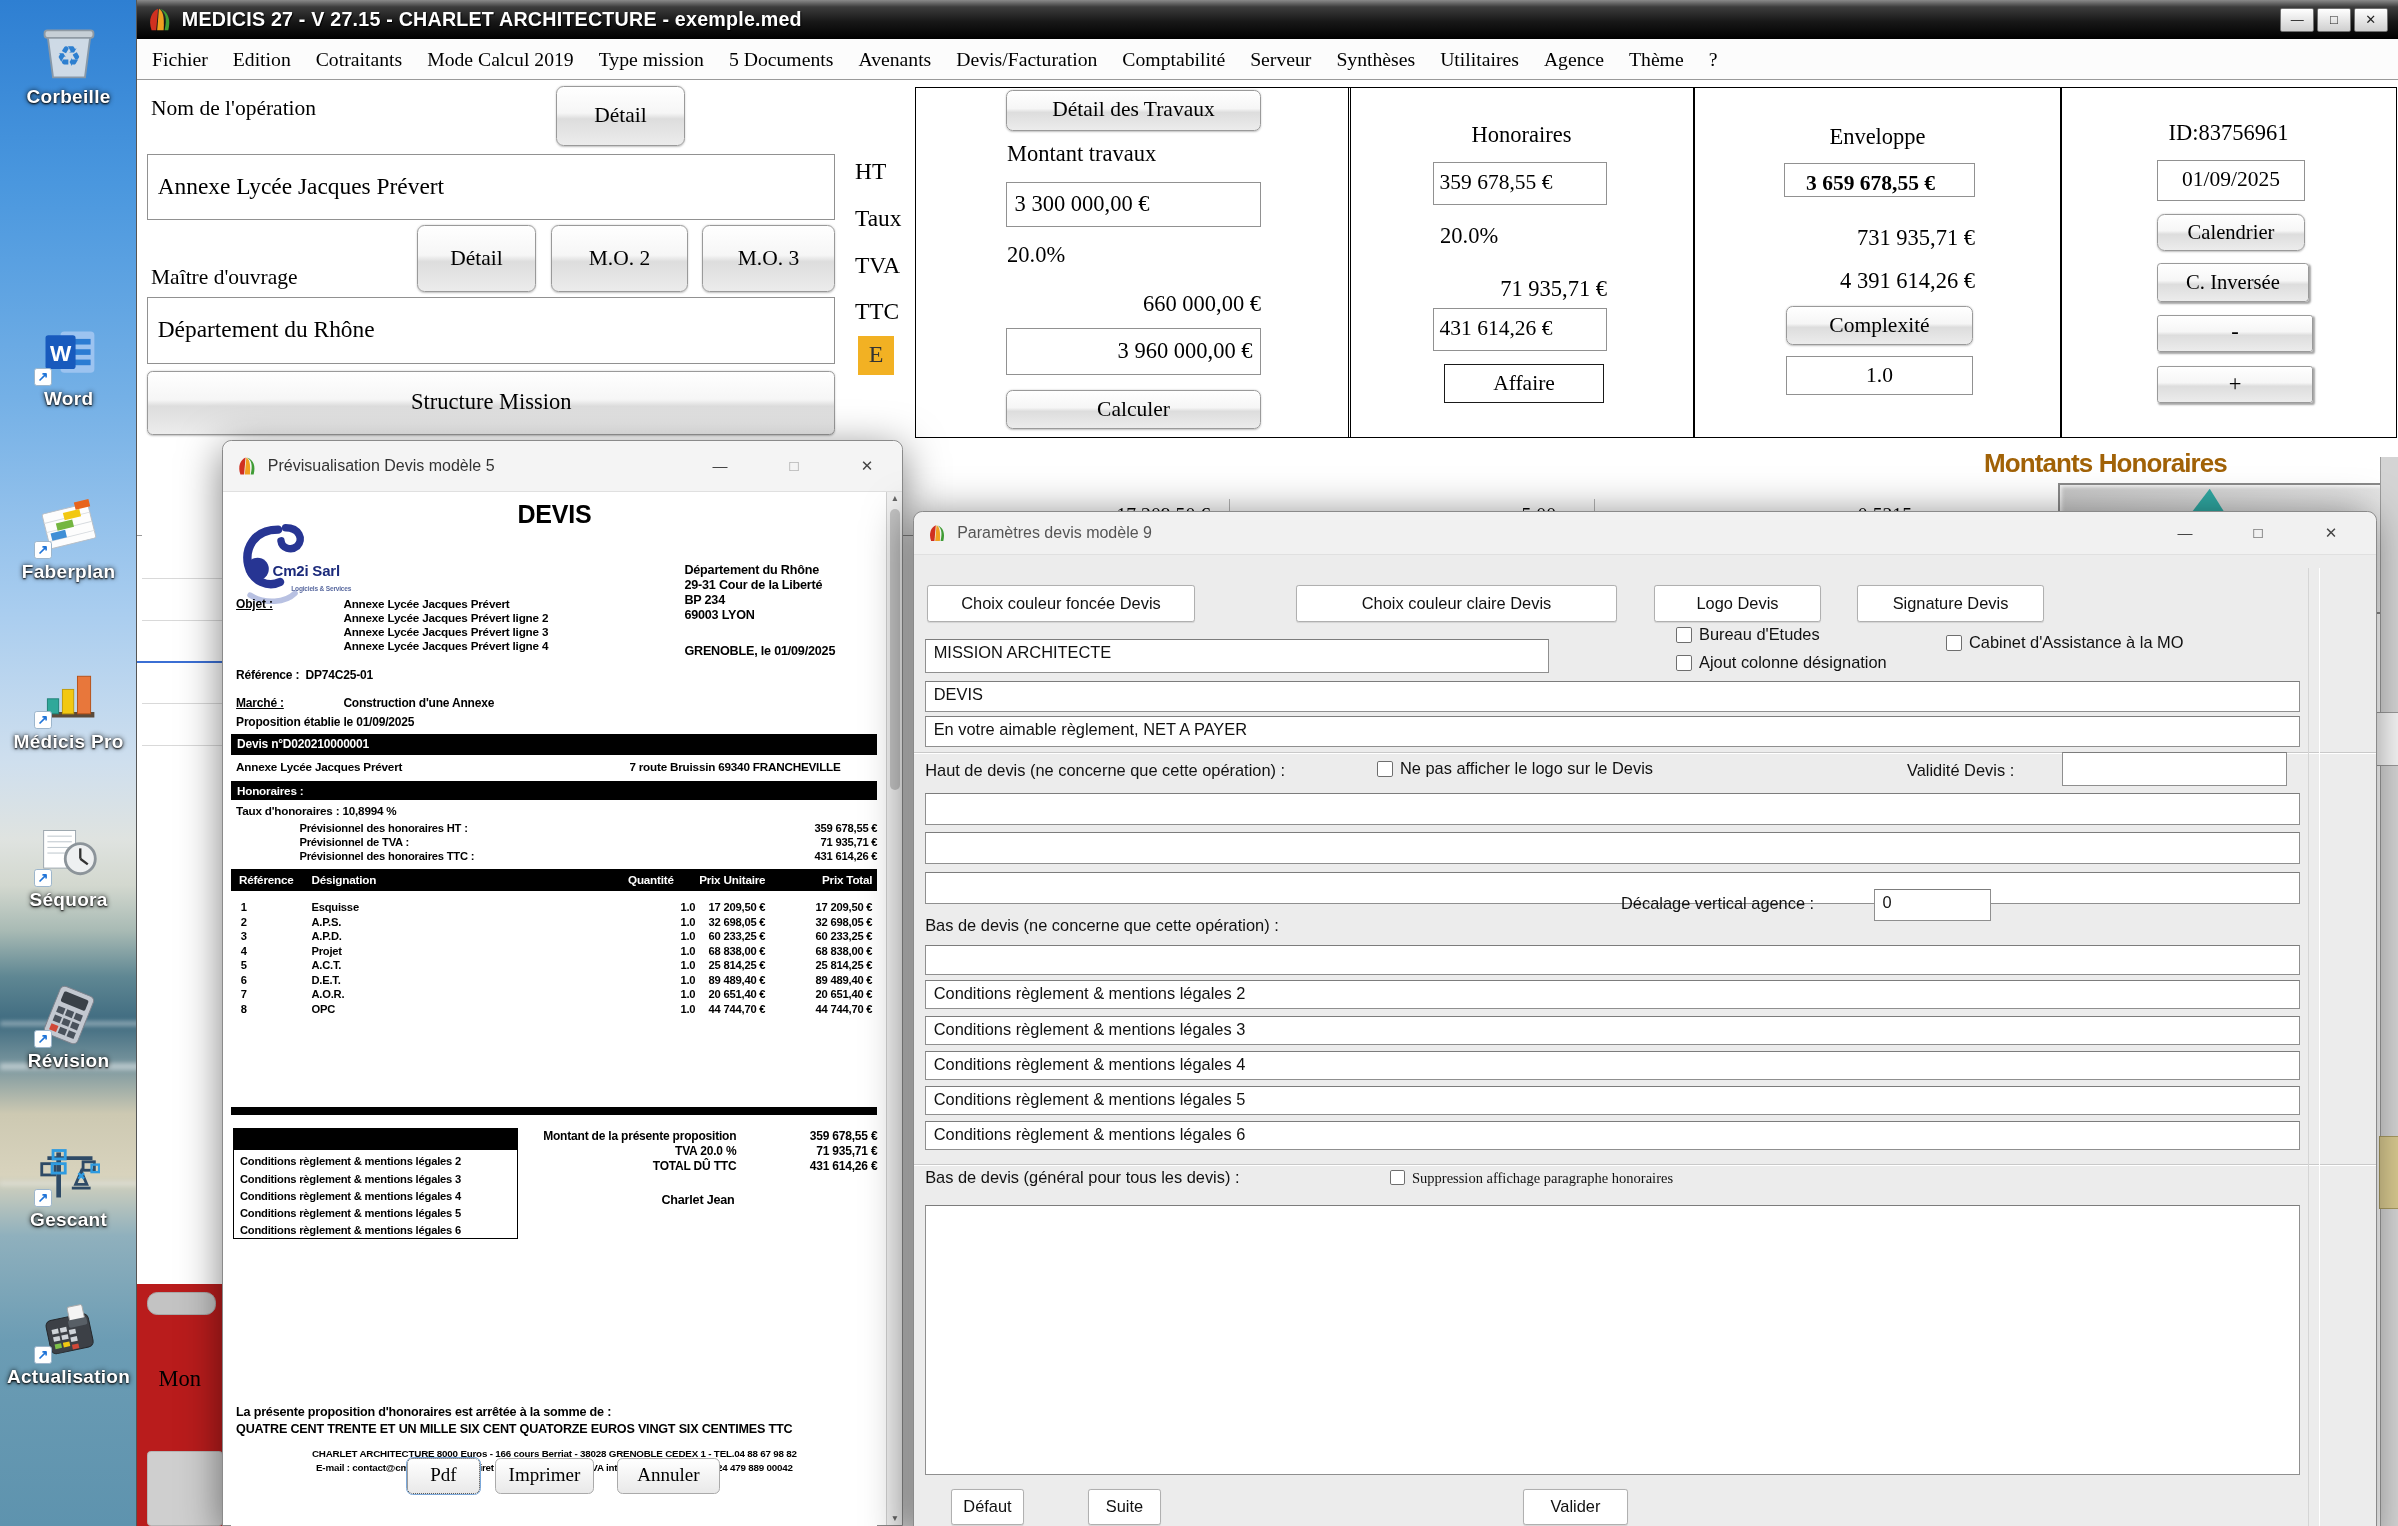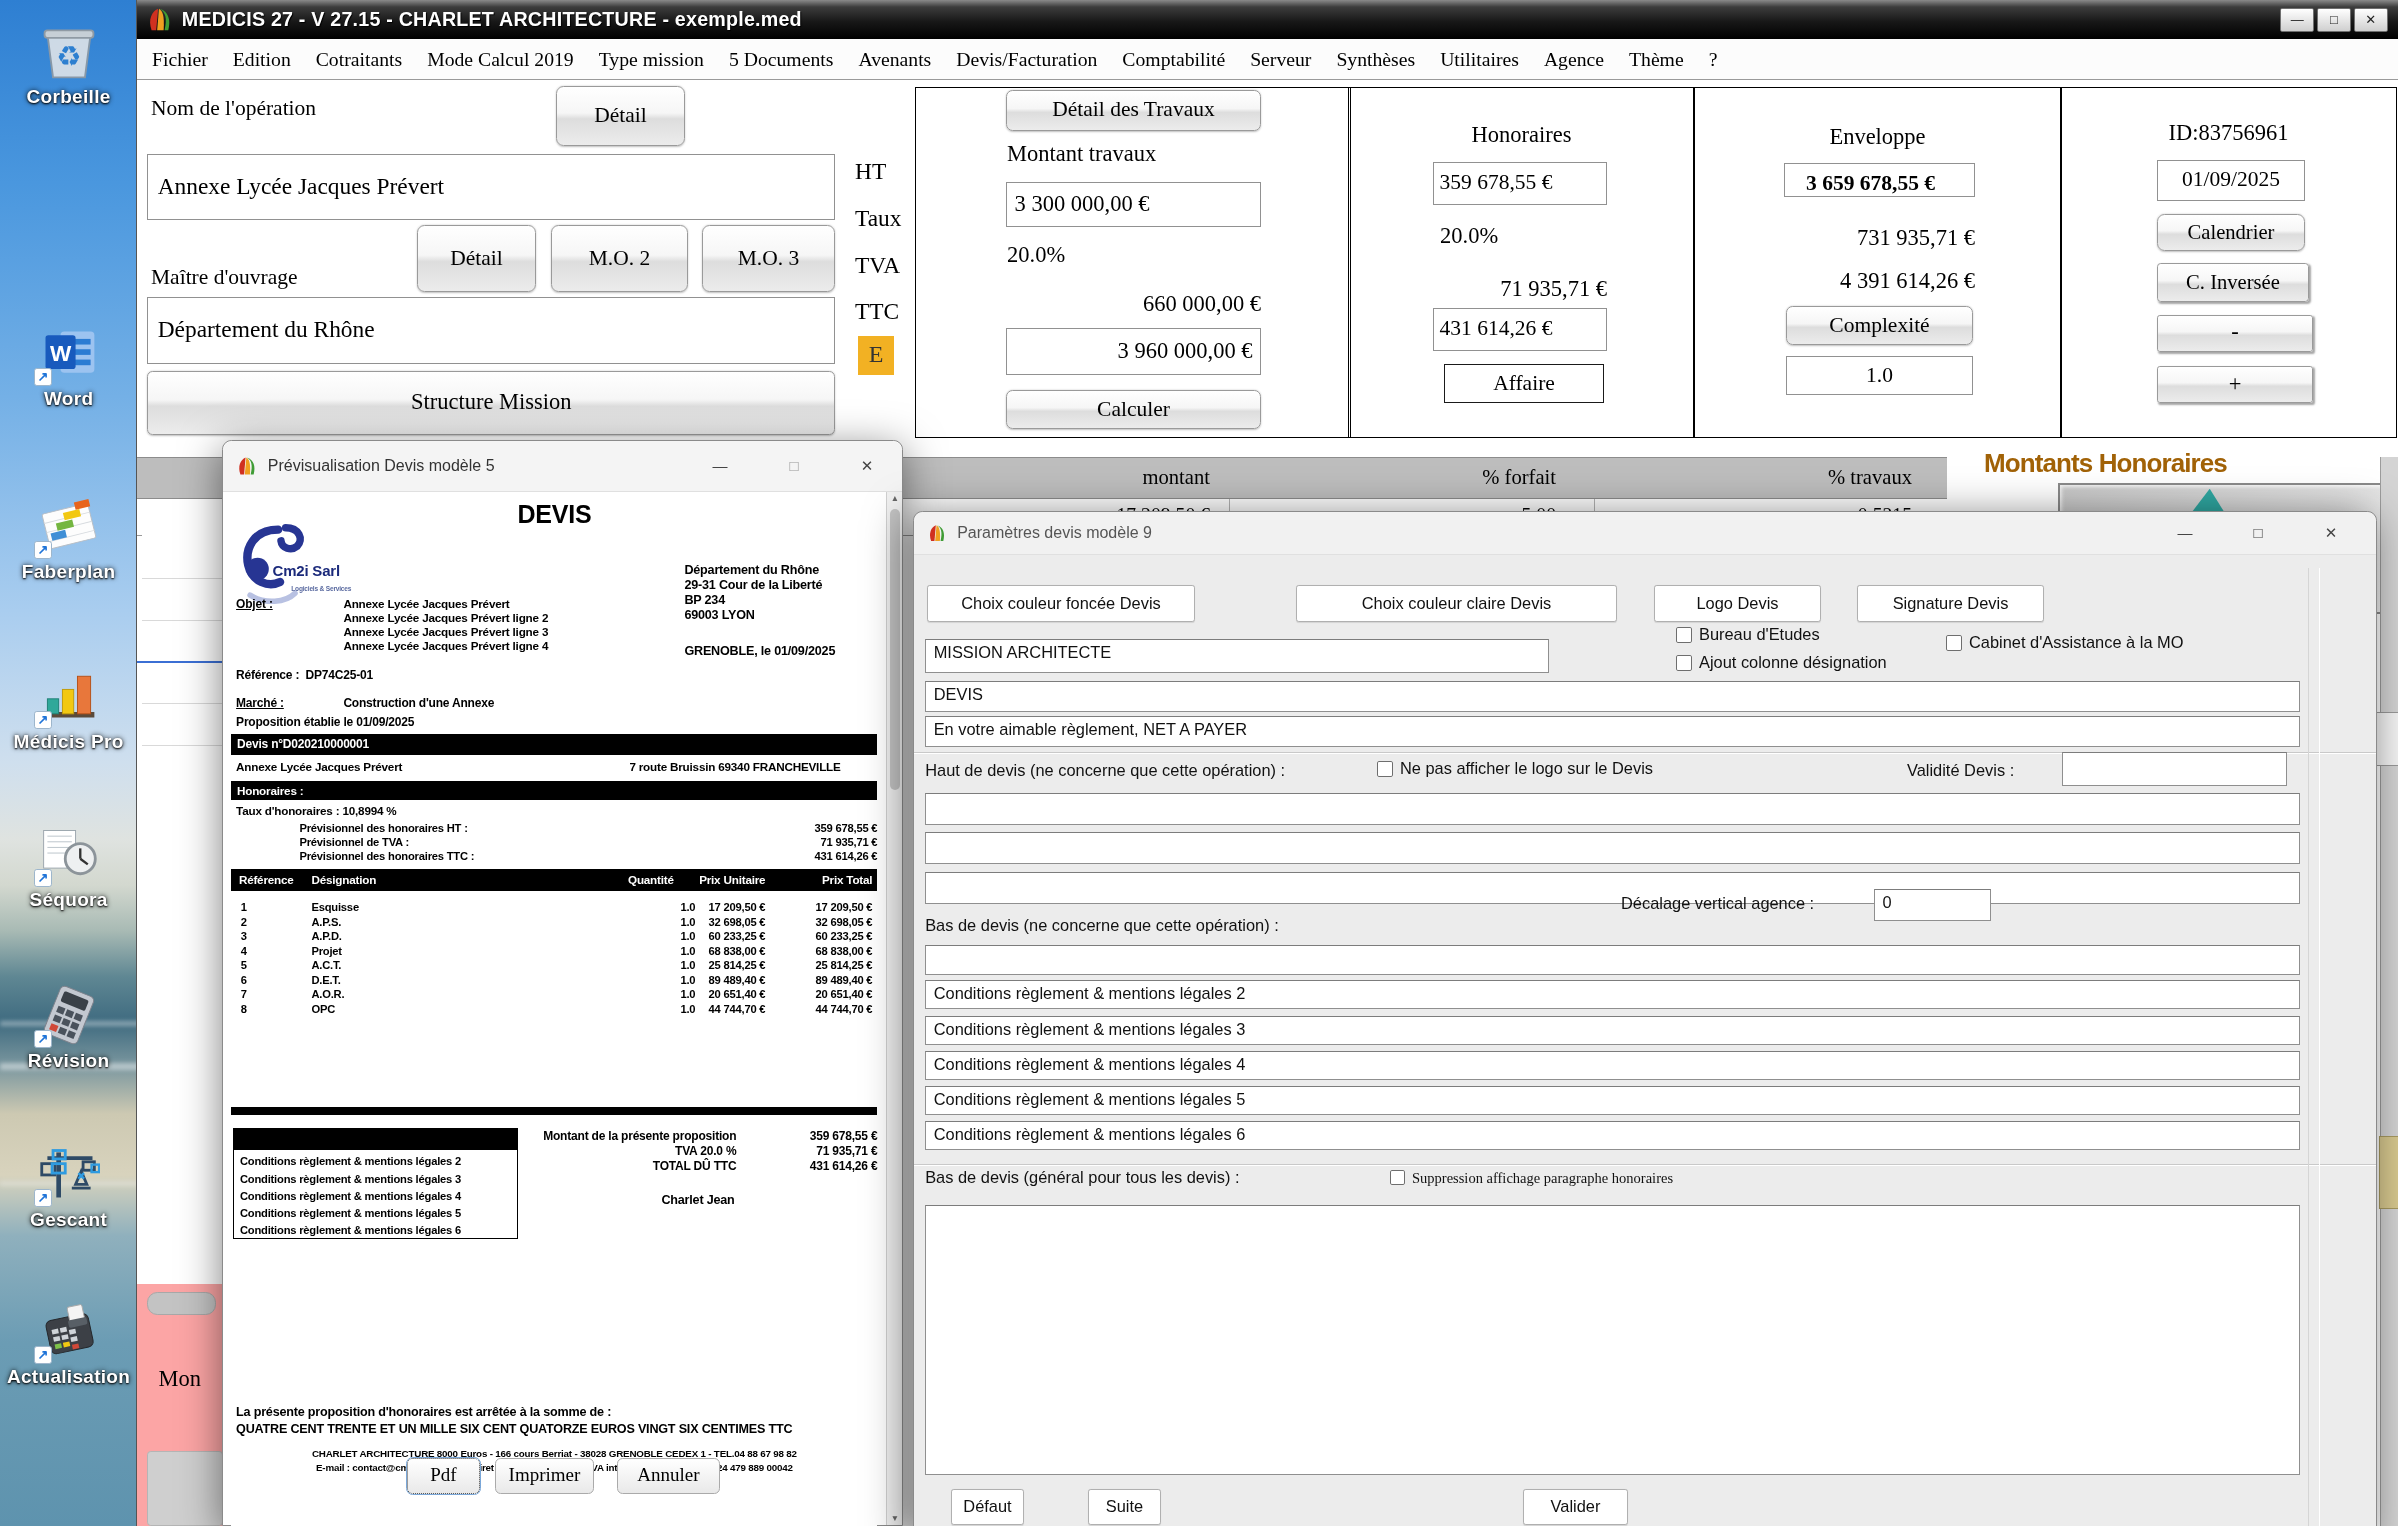--- a/index.html
+++ b/index.html
@@ -318,46 +318,41 @@
       <div class="abs inp" style="left:1649px; top:275px; width:187px; height:39px; font-size:21.5px; line-height:36px; text-align:center;">1.0</div>
 
       <div class="panel" style="left:1923px; top:5.6px; width:337px; height:351px;"></div>
       <div class="abs lab" style="left:1923px; top:39px; width:337px; text-align:center; font-size:22.5px;">ID:83756961</div>
       <div class="abs inp" style="left:2020px; top:79px; width:148px; height:41px; font-size:21.5px; line-height:37px; text-align:center;">01/09/2025</div>
       <div class="abs btn" style="left:2020px; top:133px; width:148px; height:37px; font-size:20.6px; line-height:34px;">Calendrier</div>
       <div class="abs btn" style="left:2020px; top:182px; width:152px; height:39px; font-size:20.6px; line-height:36px; border-radius:3.7px; box-shadow:1.9px 1.9px 1.9px rgba(0,0,0,.35);">C. Inversée</div>
       <div class="abs btn" style="left:2020px; top:234px; width:156px; height:37px; font-size:22.5px; line-height:32px; border-radius:2.8px; box-shadow:1.9px 1.9px 1.9px rgba(0,0,0,.35);">-</div>
       <div class="abs btn" style="left:2020px; top:285px; width:156px; height:37px; font-size:22.5px; line-height:34px; border-radius:2.8px; box-shadow:1.9px 1.9px 1.9px rgba(0,0,0,.35);">+</div>
 
-      <div class="tstrip" style="left:0; top:376px; width:1810px; height:42px;">
-        <div class="abs lab" style="left:792px; top:7.5px; width:281px; text-align:right; font-size:20.6px;">montant</div>
-        <div class="abs lab" style="left:1138px; top:7.5px; width:281px; text-align:right; font-size:20.6px;">% forfait</div>
-        <div class="abs lab" style="left:1494px; top:7.5px; width:281px; text-align:right; font-size:20.6px;">% travaux</div>
-      </div>
       <div class="trow" style="left:0; top:418px; width:1810px; height:37px;">
         <div class="cellline" style="left:1092px; top:0; height:37px;"></div>
         <div class="cellline" style="left:1457px; top:0; height:37px;"></div>
         <div class="abs lab" style="left:792px; top:3.7px; width:281px; text-align:right; font-size:19.7px;">17 209,50 €</div>
         <div class="abs lab" style="left:1138px; top:3.7px; width:281px; text-align:right; font-size:19.7px;">5,00</div>
         <div class="abs lab" style="left:1494px; top:3.7px; width:281px; text-align:right; font-size:19.7px;">0,5215</div>
       </div>
 
       <div class="abs" style="left:1847px; top:367px; width:375px; font-family:'Liberation Sans',sans-serif; font-weight:800; font-size:26px; letter-spacing:-0.9px; color:#a16207;">Montants Honoraires</div>
       <div class="abs" style="left:1921px; top:402px; width:335px; height:131px; background:linear-gradient(135deg,#c9c9c9,#efefef); border:2.8px solid #8a8a8a; box-shadow:inset 1.9px 1.9px 3.7px rgba(255,255,255,.8);">
         <div style="position:absolute; left:120px; top:3.7px; width:54px; height:39px; background:#2fa8a2; clip-path:polygon(0 100%, 55% 0, 100% 100%);"></div>
       </div>
 
       <div class="abs" style="left:4.7px; top:418px; width:82px; height:828px; background:#fff; border-right:0.9px solid #c9c9c9;">
         <div style="position:absolute; left:0; top:79px; width:100%; height:0.9px; background:#d9d9d9;"></div>
         <div style="position:absolute; left:0; top:121px; width:100%; height:0.9px; background:#d9d9d9;"></div>
         <div style="position:absolute; left:-4.7px; top:162px; width:86px; height:1.9px; background:#3b6fd4;"></div>
         <div style="position:absolute; left:0; top:204px; width:100%; height:0.9px; background:#d9d9d9;"></div>
         <div style="position:absolute; left:0; top:246px; width:100%; height:0.9px; background:#d9d9d9;"></div>
       </div>
-      <div class="abs" style="left:0; top:1203px; width:86px; height:243px; background:#fca5a5;">
+      <div class="abs" style="left:0; top:1203px; width:86px; height:243px; background:#b91c1c;">
         <div style="position:absolute; left:10.3px; top:8.4px; width:69px; height:22.5px; background:#c3c3c3; border:0.9px solid #a8a8a8; border-radius:10.3px;"></div>
         <div class="lab" style="position:absolute; left:21.5px; top:82px; font-size:22.5px;">Mon</div>
         <div style="position:absolute; left:10.3px; top:167px; width:76px; height:75px; background:#cfcfcf; border:0.9px solid #b5b5b5; border-radius:3.7px;"></div>
       </div>
 
       <div class="abs" style="left:2243px; top:376px; width:19.7px; height:1070px; background:#d4d4d4; border-left:0.9px solid #9c9c9c;"></div>
       <div class="abs" style="left:2236px; top:631px; width:26px; height:54px; background:#f5f5f5; border:0.9px solid #999;"></div>
       <div class="abs" style="left:2242px; top:1055px; width:20.6px; height:73px; background:#d8c98f; border:0.9px solid #a89a60;"></div>
     </div>
   </div>

